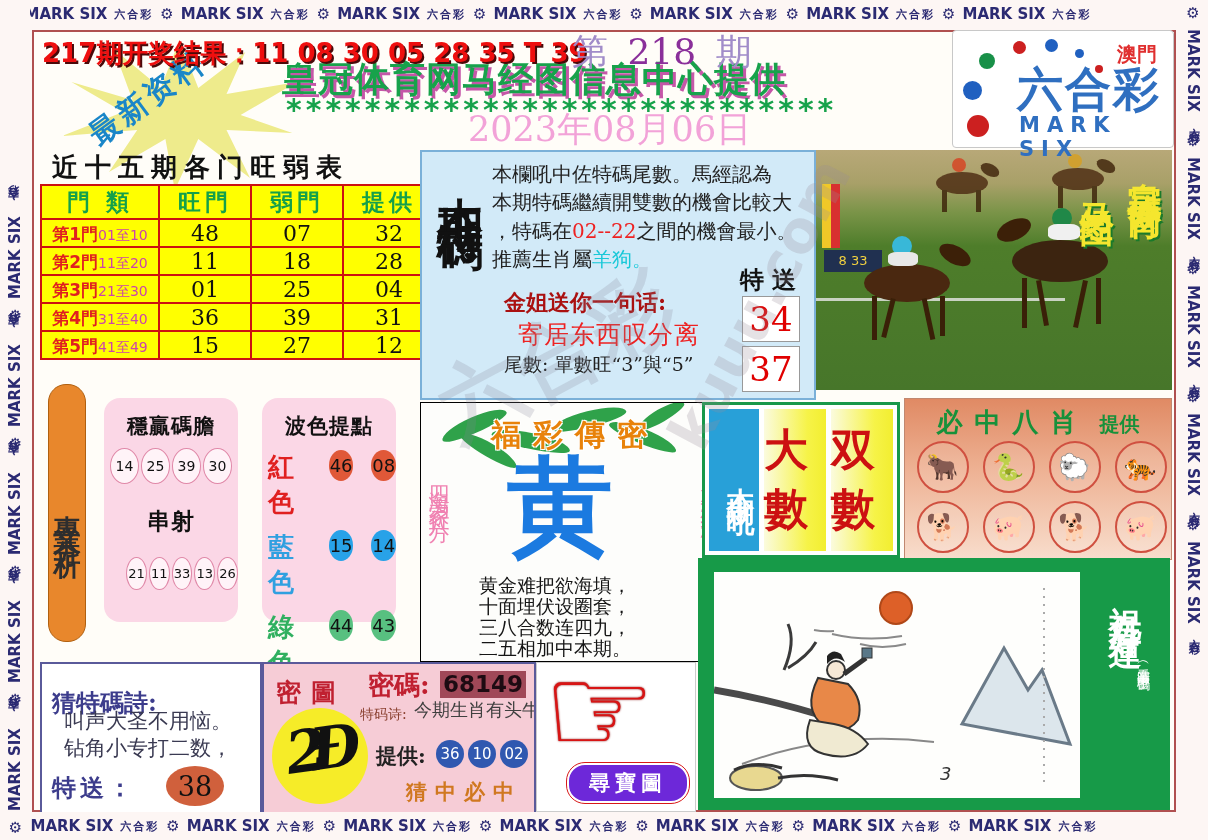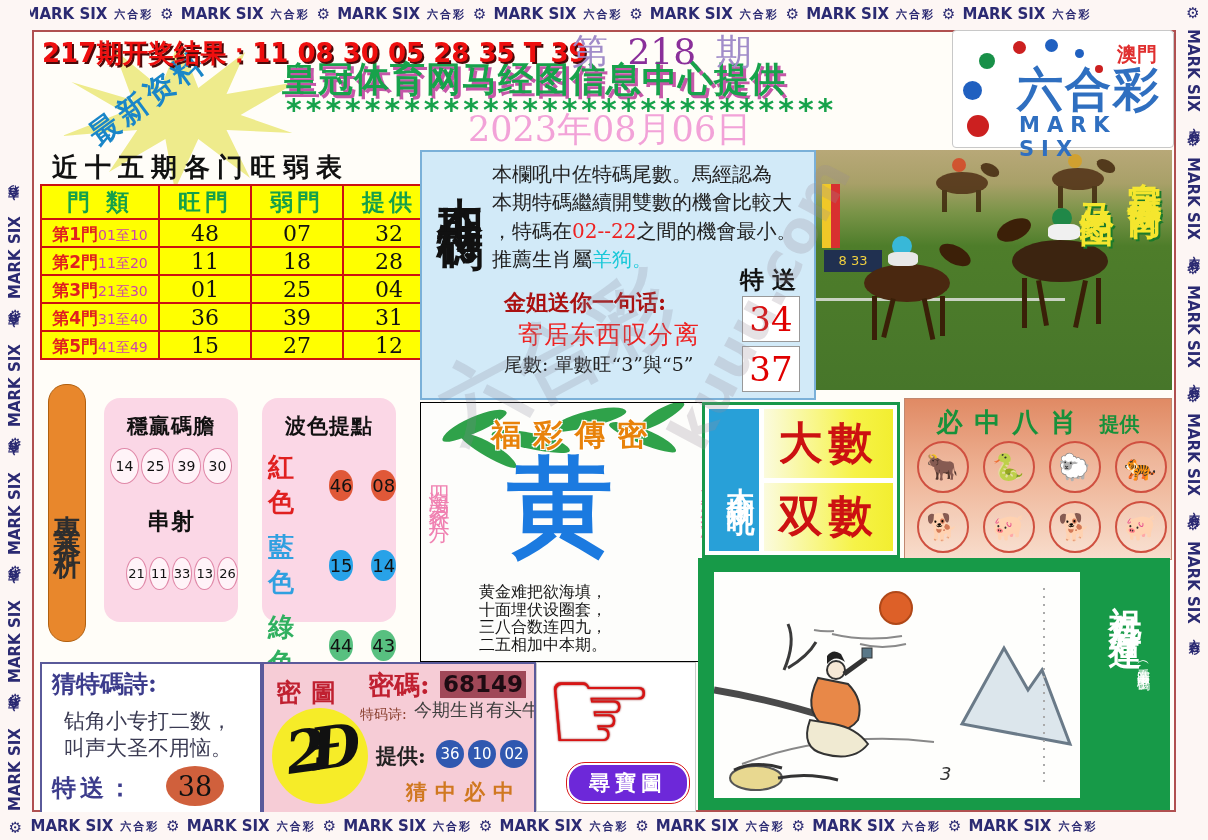--- a/index.html
+++ b/index.html
@@ -79,59 +79,59 @@
   .pill{position:absolute;left:48px;top:384px;width:38px;height:258px;background:#e8872c;border:1px solid #b06010;border-radius:18px;z-index:3;
     writing-mode:vertical-rl;text-orientation:upright;color:#2e2e2e;font-weight:bold;font-size:27px;font-family:"DejaVu Serif",serif;letter-spacing:12px;text-align:center;padding-top:10px;box-sizing:border-box;}
   .pinkbox{position:absolute;background:#fbd7e6;border-radius:16px;z-index:3;}
   .pb1{left:104px;top:398px;width:134px;height:224px;}
   .pb2{left:262px;top:398px;width:134px;height:224px;}
   .pb-title{text-align:center;font-family:"DejaVu Serif",serif;font-weight:bold;font-size:21px;color:#111;margin-top:14px;letter-spacing:1px;}
   .ballrow{display:flex;justify-content:center;gap:2px;margin-top:8px;}
   .oval{background:#fff3f8;border:1px solid #e088a8;border-radius:50%;color:#111;text-align:center;font-size:14px;display:flex;align-items:center;justify-content:center;}
   .oval.s4{width:27px;height:34px;}
   .oval.s5{width:24px;height:31px;font-size:13px;}
-  .waverow{display:flex;align-items:center;gap:18px;margin:10px 0 0 6px;}
+  .waverow{display:flex;gap:18px;margin:10px 0 0 6px;}
   .wlabel{font-family:"DejaVu Serif",serif;font-weight:bold;font-size:26px;letter-spacing:1px;}
   .w-red .wlabel{color:#e02020;}
   .w-blue .wlabel{color:#30a0e0;}
   .w-green .wlabel{color:#30b060;}
   .wball{width:31px;height:31px;border-radius:50%;color:#111;font-size:18px;display:flex;align-items:center;justify-content:center;}
   .w-red .wball{background:#e05838;}
   .w-blue .wball{background:#28a2e8;}
   .w-green .wball{background:#58c080;}
 
   
   .fucai{position:absolute;left:420px;top:402px;width:276px;height:258px;background:#fdfdfb;border:1px solid #000000;z-index:3;overflow:hidden;padding-left:32px;}
   .leaf{position:absolute;background:#2fa24a;border-radius:50% 50% 50% 50%/60% 60% 40% 40%;}
   .fucai-title{position:absolute;left:0;right:0;top:12px;text-align:center;color:#e8820a;font-weight:bold;font-size:30px;font-family:"DejaVu Serif",serif;letter-spacing:12px;z-index:2;
     text-shadow:-1px -1px 0 #fff,1px -1px 0 #fff,-1px 1px 0 #fff,1px 1px 0 #fff;}
   .fucai-left,.fucai-right{position:absolute;top:66px;writing-mode:vertical-rl;text-orientation:upright;color:#f082b2;font-size:21px;font-family:"DejaVu Serif",serif;letter-spacing:6px;}
   .fucai-left{left:4px;}
   .fucai-right{right:4px;}
   .bigchar{position:absolute;left:86px;top:50px;color:#1b7ae0;font-weight:bold;font-size:106px;font-family:"DejaVu Serif",serif;line-height:1;}
-  .fucai-poem{position:absolute;left:58px;top:180px;color:#151515;font-size:16px;font-family:"DejaVu Serif",serif;line-height:1.1;}
+  .fucai-poem{position:absolute;left:58px;top:172px;color:#151515;font-size:19px;font-family:"DejaVu Serif",serif;line-height:1.1;}
 
   
   .roar{position:absolute;left:702px;top:402px;width:198px;height:156px;border:3px solid #18984a;background:#fff;z-index:3;display:flex;padding:4px;box-sizing:border-box;gap:5px;}
   .roar-strip{width:50px;background:#28a0d8;writing-mode:vertical-rl;text-orientation:upright;color:#fff;font-weight:bold;font-size:28px;font-family:"DejaVu Serif",serif;letter-spacing:10px;text-align:center;}
-  .roar-picks{flex:1;display:flex;flex-direction:column;gap:5px;}
+  .roar-picks{flex:1;display:flex;flex-direction:row;gap:5px;}
   .roar-box{flex:1;background:linear-gradient(90deg,#fbfbde 0%,#f6f348 70%,#f2ee30 100%);display:flex;align-items:center;justify-content:center;color:#cc1111;font-weight:bold;font-size:44px;font-family:"DejaVu Serif",serif;letter-spacing:6px;}
 
   
   .zod{position:absolute;left:904px;top:398px;width:266px;height:160px;z-index:3;border:1px solid #c08870;
     background:linear-gradient(180deg,#e08a64 0%,#eeb294 45%,#f8ddcc 100%);}
   .zod-title{position:absolute;left:0;right:0;top:6px;text-align:center;white-space:nowrap;}
   .zod-main{color:#17913a;font-weight:bold;font-size:26px;font-family:"DejaVu Serif",serif;letter-spacing:12px;}
   .zod-sub{color:#17913a;font-weight:bold;font-size:20px;font-family:"DejaVu Serif",serif;margin-left:6px;}
   .zod-grid{position:absolute;left:12px;top:42px;display:grid;grid-template-columns:repeat(4,1fr);gap:8px 14px;width:242px;}
   .zcircle{width:48px;height:48px;border:2px solid #d05040;border-radius:50%;display:flex;align-items:center;justify-content:center;font-size:26px;background:rgba(255,255,255,.12);}
 
   
   .guess{position:absolute;left:40px;top:662px;width:218px;height:148px;background:#fff;border:2px solid #5a5a9a;z-index:3;}
-  .guess-title{position:absolute;left:10px;top:4px;color:#3c3c8c;font-weight:bold;font-size:24px;font-family:"DejaVu Serif",serif;}
+  .guess-title{position:absolute;left:10px;top:23px;color:#3c3c8c;font-weight:bold;font-size:24px;font-family:"DejaVu Serif",serif;}
   .guess-lines{position:absolute;left:22px;top:44px;color:#3a3a52;font-size:21px;font-family:"DejaVu Serif",serif;line-height:1.3;}
   .guess-slabel{position:absolute;left:10px;top:108px;color:#3c3c8c;font-weight:bold;font-size:24px;font-family:"DejaVu Serif",serif;letter-spacing:4px;}
   .guess-oval{position:absolute;left:124px;top:102px;width:58px;height:40px;background:#d0603c;border-radius:50%;color:#111;font-size:27px;font-family:"DejaVu Serif",serif;display:flex;align-items:center;justify-content:center;}
 
   
   .secret{position:absolute;left:262px;top:662px;width:270px;height:148px;background:#f6ccd6;border:2px solid #5a5a9a;z-index:3;overflow:hidden;}
   .sec-map{position:absolute;left:12px;top:12px;color:#c02030;font-weight:bold;font-size:25px;font-family:"DejaVu Serif",serif;letter-spacing:10px;}
   .sec-codelabel{position:absolute;left:104px;top:4px;color:#c02030;font-weight:bold;font-size:26px;font-family:"DejaVu Serif",serif;}
   .sec-code{position:absolute;left:176px;top:7px;width:86px;height:27px;background:#a04858;color:#1d0b12;font-weight:bold;font-size:23px;text-align:center;line-height:27px;}
   .sec-poemlabel{position:absolute;left:96px;top:42px;color:#8a4030;font-size:14px;font-family:"DejaVu Serif",serif;}
@@ -472,22 +472,22 @@
         </div>
       <div class="zcircle">
           <span>🐖</span>
         </div>
     </div>
   </div>
 
   <div class="guess">
     <div class="guess-title">猜特碼詩:</div>
     <div class="guess-lines">
+      <div>叫声大圣不用恼。</div>
       <div>钻角小专打二数，</div>
-      <div>叫声大圣不用恼。</div>
     </div>
     <div class="guess-slabel">特送：</div>
     <div class="guess-oval">38</div>
   </div>
 
   <div class="secret">
     <div class="sec-map">密圖</div>
     <div class="sec-codelabel">密碼:</div>
     <div class="sec-code">68149</div>
     <div class="sec-poemlabel">特码诗:</div>

